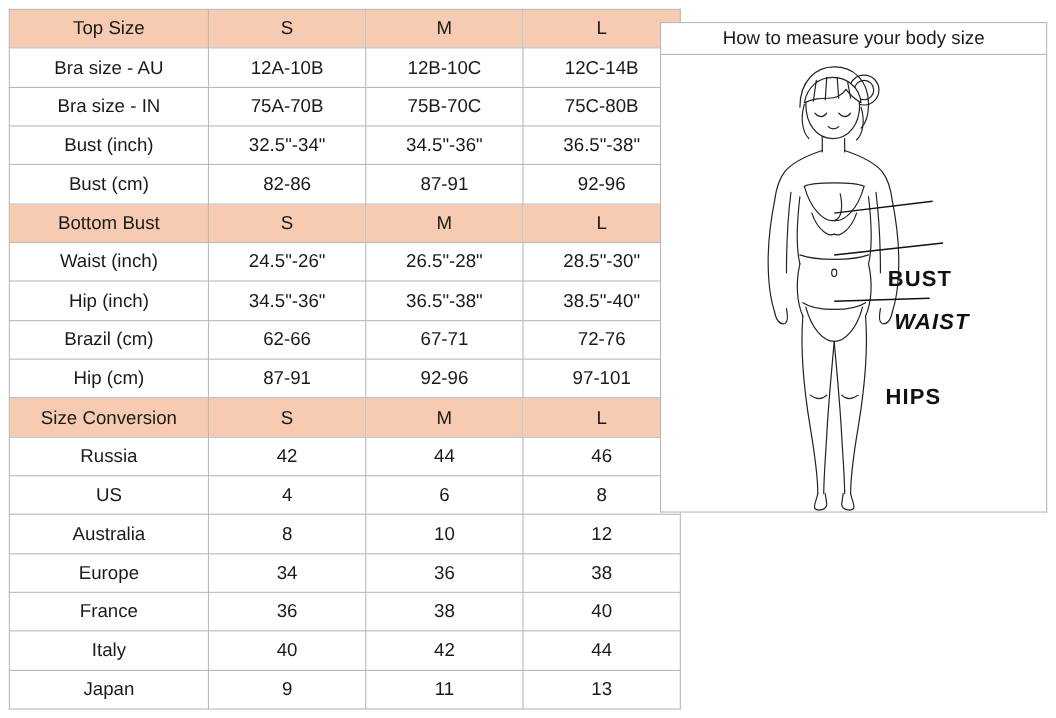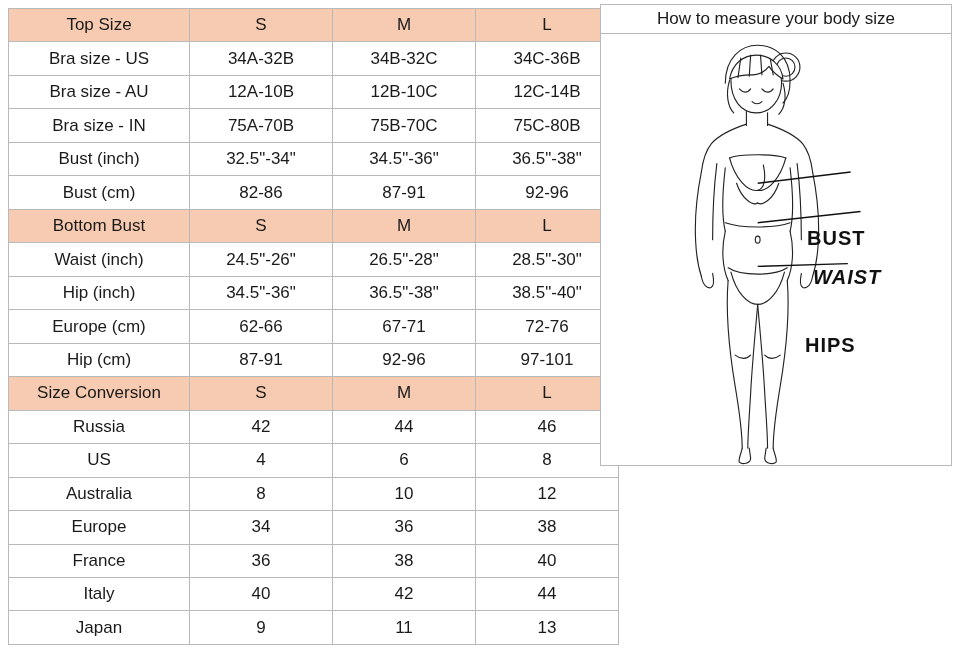--- a/index.html
+++ b/index.html
@@ -55,21 +55,21 @@
     font-weight: normal;
   }
   tr.section-row td.label-col {
     text-align: center;
   }
   
   #figure-panel {
     width: 360px;
     height: 474px;
     box-sizing: border-box;
-    padding: 4px 8px 8px 0;
+    padding: 20px 8px 8px 0;
     display: flex;
     flex-direction: column;
   }
   #figure-header {
     border: 1px solid #b9b9b9;
     height: 30px;
     line-height: 28px;
     text-align: center;
     font-size: 17px;
     box-sizing: border-box;
@@ -113,26 +113,20 @@
     <table class="size-table">
       <tbody>
 
         <tr class="section-row">
           <td class="label-col">Top Size</td>
           <td class="val-col">S</td>
           <td class="val-col">M</td>
           <td class="val-col">L</td>
         </tr>
         <tr>
-          <td class="label-col">Bra size - US</td>
-          <td class="val-col">34A-32B</td>
-          <td class="val-col">34B-32C</td>
-          <td class="val-col">34C-36B</td>
-        </tr>
-        <tr>
           <td class="label-col">Bra size - AU</td>
           <td class="val-col">12A-10B</td>
           <td class="val-col">12B-10C</td>
           <td class="val-col">12C-14B</td>
         </tr>
         <tr>
           <td class="label-col">Bra size - IN</td>
           <td class="val-col">75A-70B</td>
           <td class="val-col">75B-70C</td>
           <td class="val-col">75C-80B</td>
@@ -162,21 +156,21 @@
           <td class="val-col">26.5"-28"</td>
           <td class="val-col">28.5"-30"</td>
         </tr>
         <tr>
           <td class="label-col">Hip (inch)</td>
           <td class="val-col">34.5"-36"</td>
           <td class="val-col">36.5"-38"</td>
           <td class="val-col">38.5"-40"</td>
         </tr>
         <tr>
-          <td class="label-col">Europe (cm)</td>
+          <td class="label-col">Brazil (cm)</td>
           <td class="val-col">62-66</td>
           <td class="val-col">67-71</td>
           <td class="val-col">72-76</td>
         </tr>
         <tr>
           <td class="label-col">Hip (cm)</td>
           <td class="val-col">87-91</td>
           <td class="val-col">92-96</td>
           <td class="val-col">97-101</td>
         </tr>

